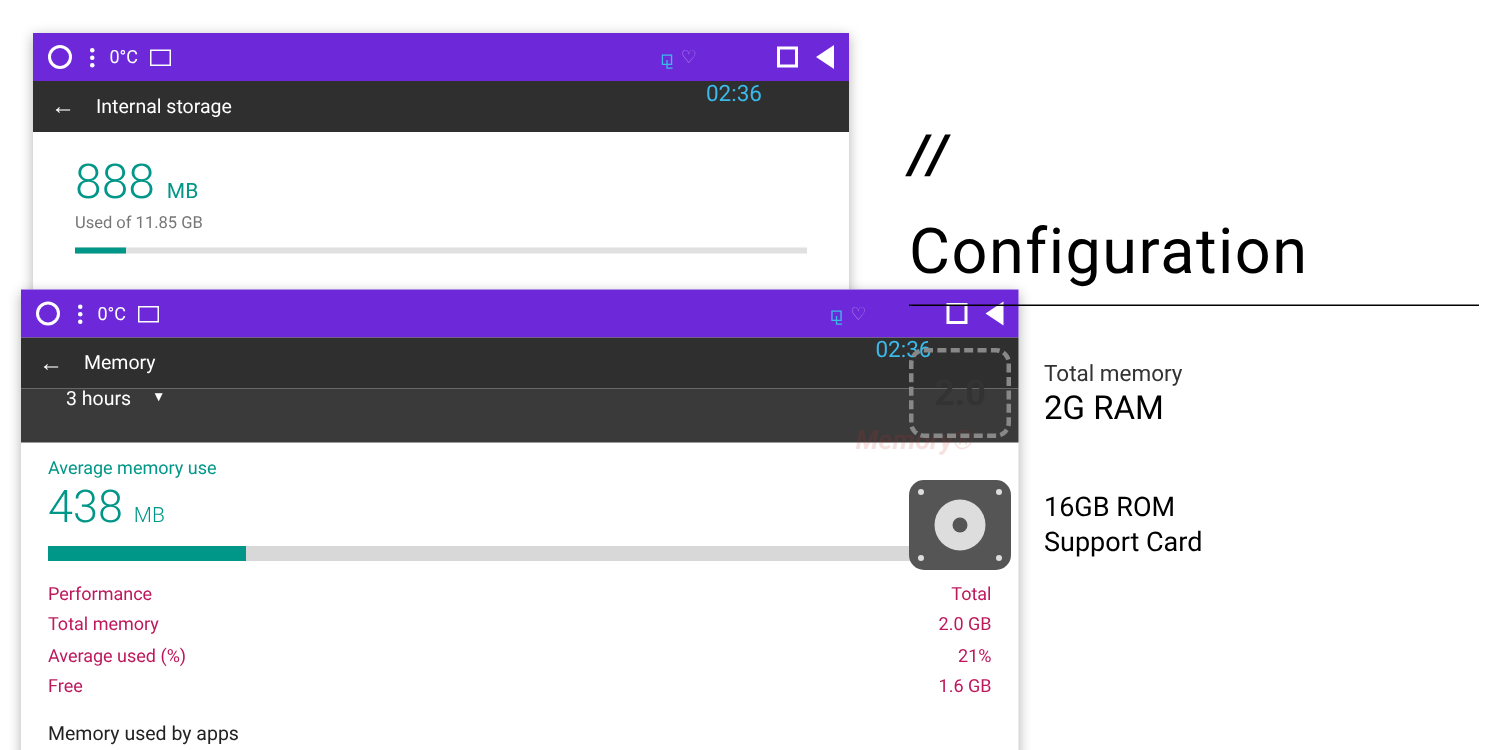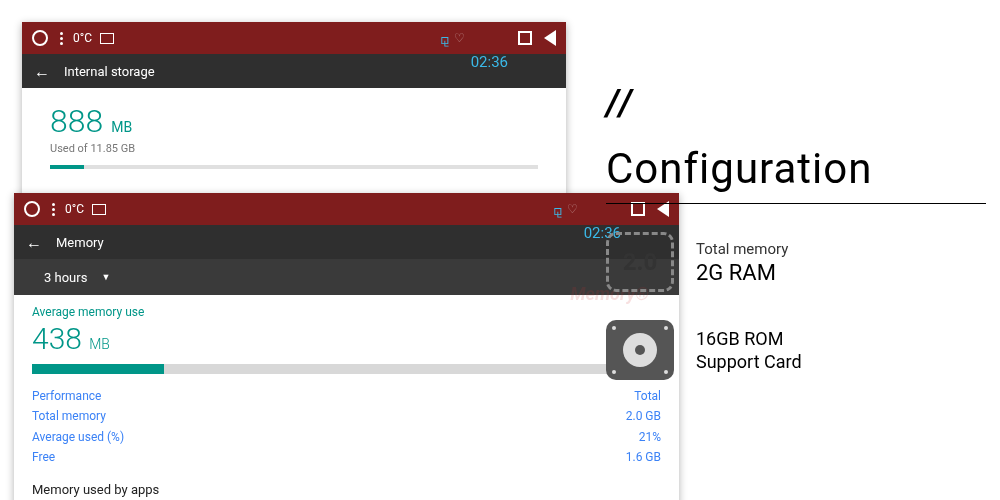--- a/index.html
+++ b/index.html
@@ -2,21 +2,21 @@
 <html><head>
 <meta charset="utf-8">
 <style>
   * { box-sizing: border-box; margin: 0; padding: 0; }
   body { width: 1000px; height: 500px; background: #fff; font-family: Roboto, Arial, sans-serif; position: relative; overflow: hidden; }
   
   .screenshot { position: absolute; background: #fff; box-shadow: 0 2px 8px rgba(0,0,0,0.3); }
   .shot1 { left: 22px; top: 22px; width: 544px; }
   .shot2 { left: 14px; top: 193px; width: 665px; }
   
-  .statusbar { height: 21px; background: #7f1d1d; display: flex; align-items: center; color: #fff; font-size: 12px; padding: 16px 10px; }
+  .statusbar { height: 21px; background: #6d28d9; display: flex; align-items: center; color: #fff; font-size: 12px; padding: 16px 10px; }
   .sb-circle { width: 16px; height: 16px; border: 2px solid #fff; border-radius: 50%; margin-right: 12px; }
   .sb-dots { display: flex; flex-direction: column; gap: 2px; margin-right: 10px; }
   .sb-dots span { width: 3px; height: 3px; background: #fff; border-radius: 50%; }
   .sb-temp { margin-right: 8px; }
   .sb-pic { width: 14px; height: 11px; border: 1px solid #fff; position: relative; }
   .sb-spacer { flex: 1; }
   .sb-bt { width: 8px; height: 14px; color: #3bb9e8; margin-right: 6px; font-size: 14px; }
   .sb-heart { margin-right: 6px; opacity: 0.4; }
   .sb-time { color: #3bb9e8; font-size: 15px; margin-right: 10px; margin-top: 47px; }
   .sb-square { width: 14px; height: 14px; border: 2px solid #fff; margin-right: 12px; }
@@ -26,31 +26,31 @@
   .hb-arrow { margin-right: 14px; font-size: 16px; }
   
   .content1 { padding: 14px 28px 10px; }
   .big-num { font-size: 32px; color: #009688; font-weight: 300; }
   .big-unit { font-size: 14px; color: #009688; margin-left: 4px; }
   .used-of { font-size: 11px; color: #777; margin-top: 2px; }
   .bar1 { height: 4px; background: #e0e0e0; margin: 10px 0 18px; position: relative; }
   .bar1-fill { position: absolute; left: 0; top: 0; height: 100%; width: 7%; background: #009688; }
   .apps-row { font-size: 13px; color: #333; padding-top: 8px; }
   
-  .dropdown-bar { height: 36px; background: #3a3a3a; display: flex; align-items: center; color: #fff; padding: 0 30px; font-size: 13px; }
+  .dropdown-bar { height: 36px; background: #3a3a3a; display: flex; align-items: flex-start; color: #fff; padding: 0 30px; font-size: 13px; }
   .dd-caret { margin-left: 14px; font-size: 9px; }
   
   .content2 { padding: 10px 18px 8px; position: relative; }
   .watermark { position: absolute; right: 30px; top: -12px; color: rgba(200,50,50,0.15); font-size: 18px; font-style: italic; font-weight: bold; }
   .avg-label { font-size: 12px; color: #009688; }
   .big2 { font-size: 30px; color: #009688; font-weight: 300; margin-top: 2px; }
   .big2-unit { font-size: 14px; }
   .bar2 { height: 10px; background: #d8d8d8; margin: 8px 0 12px; position: relative; }
   .bar2-fill { position: absolute; left: 0; top: 0; height: 100%; width: 21%; background: #009688; }
-  .stat-row { display: flex; justify-content: space-between; font-size: 12px; color: #3b82f6; line-height: 1.7; }
+  .stat-row { display: flex; justify-content: space-between; font-size: 12px; color: #be185d; line-height: 1.7; }
   .mem-apps { margin-top: 14px; font-size: 13px; color: #222; }
   .mem-apps-sub { font-size: 11px; color: #888; margin-top: 2px; }
   
   .right-panel { position: absolute; left: 606px; top: 82px; }
   .slashes { font-size: 36px; color: #000; font-weight: bold; letter-spacing: 4px; font-style: italic; }
   .config-title { font-size: 42px; color: #000; margin-top: 20px; font-weight: 400; letter-spacing: 1px; }
   .hr { width: 380px; height: 1px; background: #000; margin-top: 10px; }
   
   .spec-row { display: flex; align-items: center; margin-top: 28px; gap: 22px; }
   .icon-box { width: 68px; height: 60px; }

